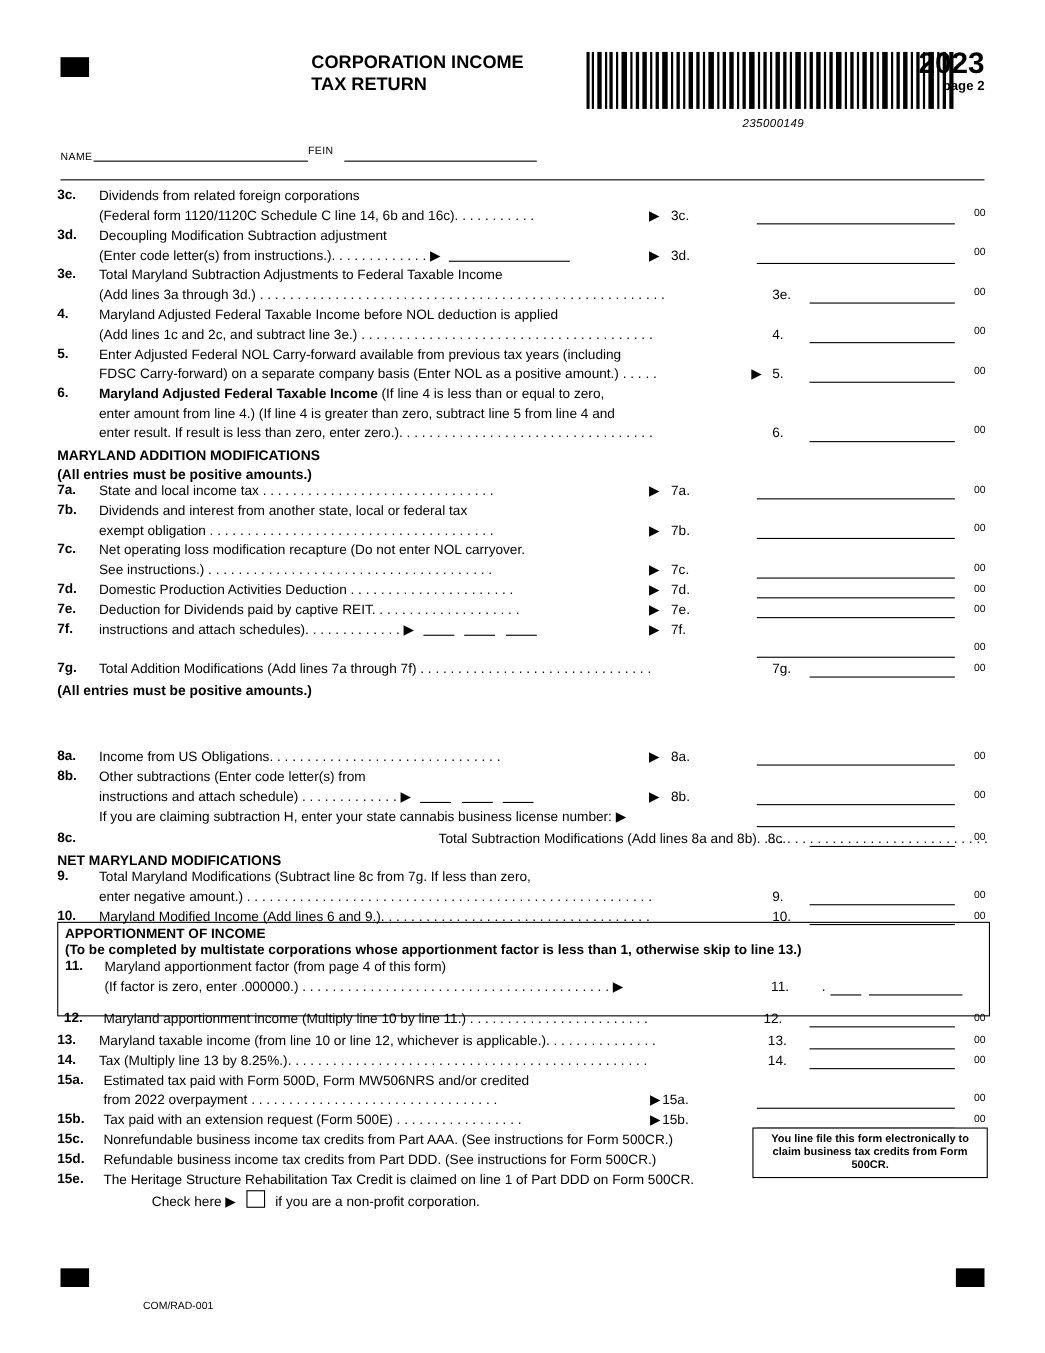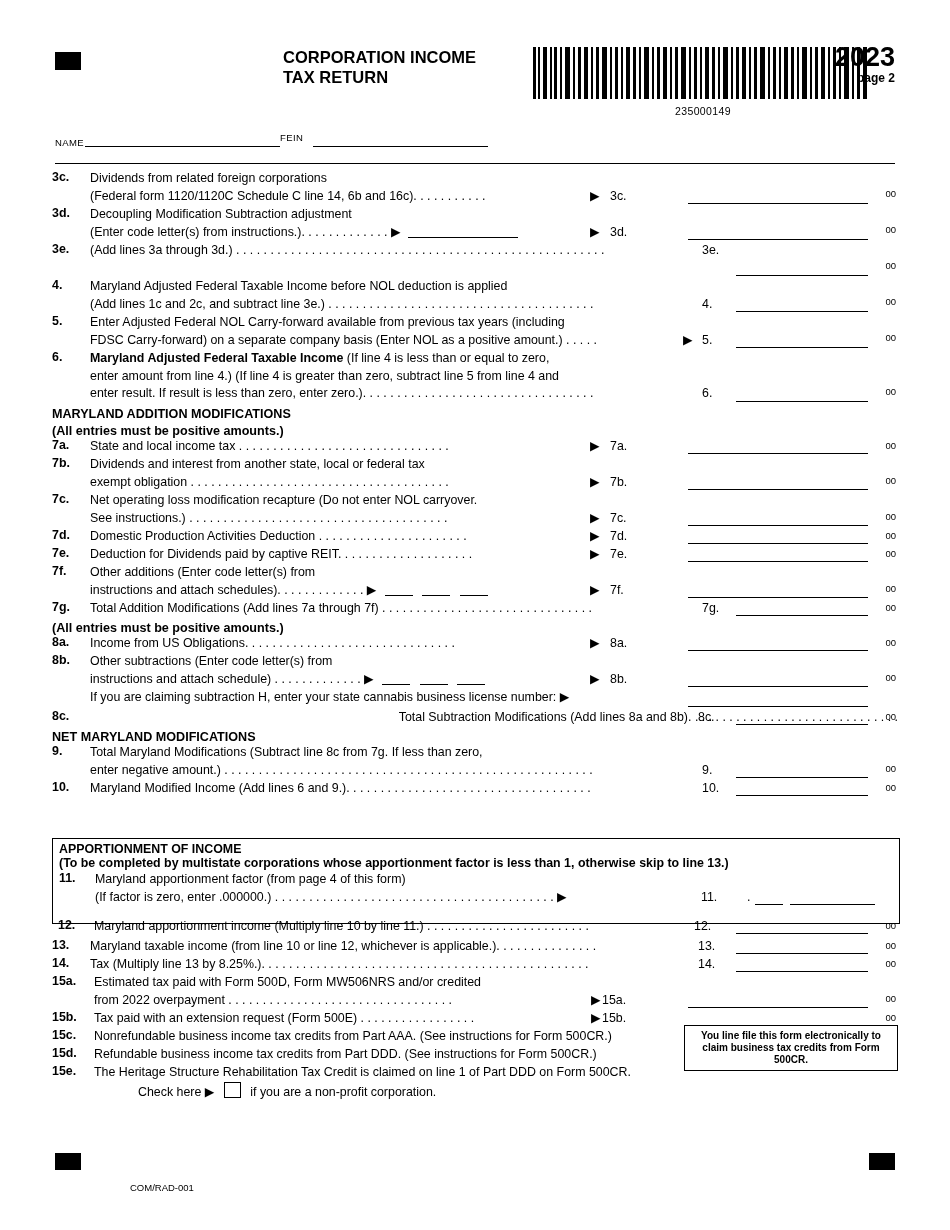--- a/index.html
+++ b/index.html
@@ -27,21 +27,21 @@
   }
   .md-form .l1{font-size:12.5px;font-weight:bold;letter-spacing:.3px;line-height:14px;}
   .md-form .l2{font-size:30px;font-weight:bold;line-height:32px;margin-top:2px;}
   .title{
     position:absolute;left:228px;top:2px;width:250px;
     font-size:16.5px;font-weight:bold;line-height:20px;
   }
   .barcode-wrap{position:absolute;left:478px;top:2px;width:340px;}
   .barcode{height:52px;width:334px;}
   .barcode-num{
-    text-align:center;font-size:10.5px;margin-top:2px;letter-spacing:.4px;
+    text-align:center;font-size:10.5px;margin-top:2px;letter-spacing:.4px;font-style:italic;
   }
   .year{
     position:absolute;right:0;top:-2px;text-align:right;
   }
   .year .y{font-size:27px;font-weight:bold;line-height:28px;}
   .year .p{font-size:12px;font-weight:bold;margin-top:0px;}
   
   .namerow{position:absolute;left:55px;top:132px;width:840px;height:22px;}
   .lbl{font-size:9.5px;letter-spacing:.4px;}
   .nameline{
@@ -201,20 +201,21 @@
           <span style="position:absolute;left:520px;">3d.</span>
         </div>
       </div>
       <div class="amtbox" style="right:30px;top:33px;width:180px;"></div>
       <div class="c00" style="right:2px;top:18px;">00</div>
     </div>
 
     <div class="row" style="height:36px;">
       <div class="num">3e.</div>
       <div class="txt">
+        <div>Total Maryland Subtraction Adjustments to Federal Taxable Income</div>
         <div style="position:relative;">
           <span>(Add lines 3a through 3d.) . . . . . . . . . . . . . . . . . . . . . . . . . . . . . . . . . . . . . . . . . . . . . . . . . . . . . .</span>
           <span style="position:absolute;left:612px;">3e.</span>
         </div>
       </div>
       <div class="amtbox" style="right:30px;top:33px;width:132px;"></div>
       <div class="c00" style="right:2px;top:18px;">00</div>
     </div>
 
     <div class="row" style="height:36px;">
@@ -318,21 +319,20 @@
         <span style="position:absolute;left:500px;">▶</span>
         <span style="position:absolute;left:520px;">7e.</span>
       </div>
       <div class="amtbox" style="right:30px;top:15px;width:180px;"></div>
       <div class="c00" style="right:2px;top:2px;">00</div>
     </div>
 
     <div class="row" style="height:36px;">
       <div class="num">7f.</div>
       <div class="txt">
-        <div>Other additions (Enter code letter(s) from</div>
         <div style="position:relative;">
           <span>instructions and attach schedules). . . . . . . . . . . . . ▶</span>
           <span class="blankline" style="width:28px;margin-left:5px;"></span>
           <span class="blankline" style="width:28px;margin-left:6px;"></span>
           <span class="blankline" style="width:28px;margin-left:6px;"></span>
           <span style="position:absolute;left:500px;">▶</span>
           <span style="position:absolute;left:520px;">7f.</span>
         </div>
       </div>
       <div class="amtbox" style="right:30px;top:33px;width:180px;"></div>
@@ -346,21 +346,21 @@
         <span style="position:absolute;left:612px;">7g.</span>
       </div>
       <div class="amtbox" style="right:30px;top:15px;width:132px;"></div>
       <div class="c00" style="right:2px;top:2px;">00</div>
     </div>
 
     <div class="sec">(All entries must be positive amounts.)</div>
 
     <div class="row" style="height:18px;">
       <div class="num">8a.</div>
-      <div class="txt" style="position:relative;">
+      <div class="txt" style="position:relative;margin-top:45px;">
         <span>Income from US Obligations. . . . . . . . . . . . . . . . . . . . . . . . . . . . . . .</span>
         <span style="position:absolute;left:500px;">▶</span>
         <span style="position:absolute;left:520px;">8a.</span>
       </div>
       <div class="amtbox" style="right:30px;top:15px;width:180px;"></div>
       <div class="c00" style="right:2px;top:2px;">00</div>
     </div>
 
     <div class="row" style="height:36px;">
       <div class="num">8b.</div>

